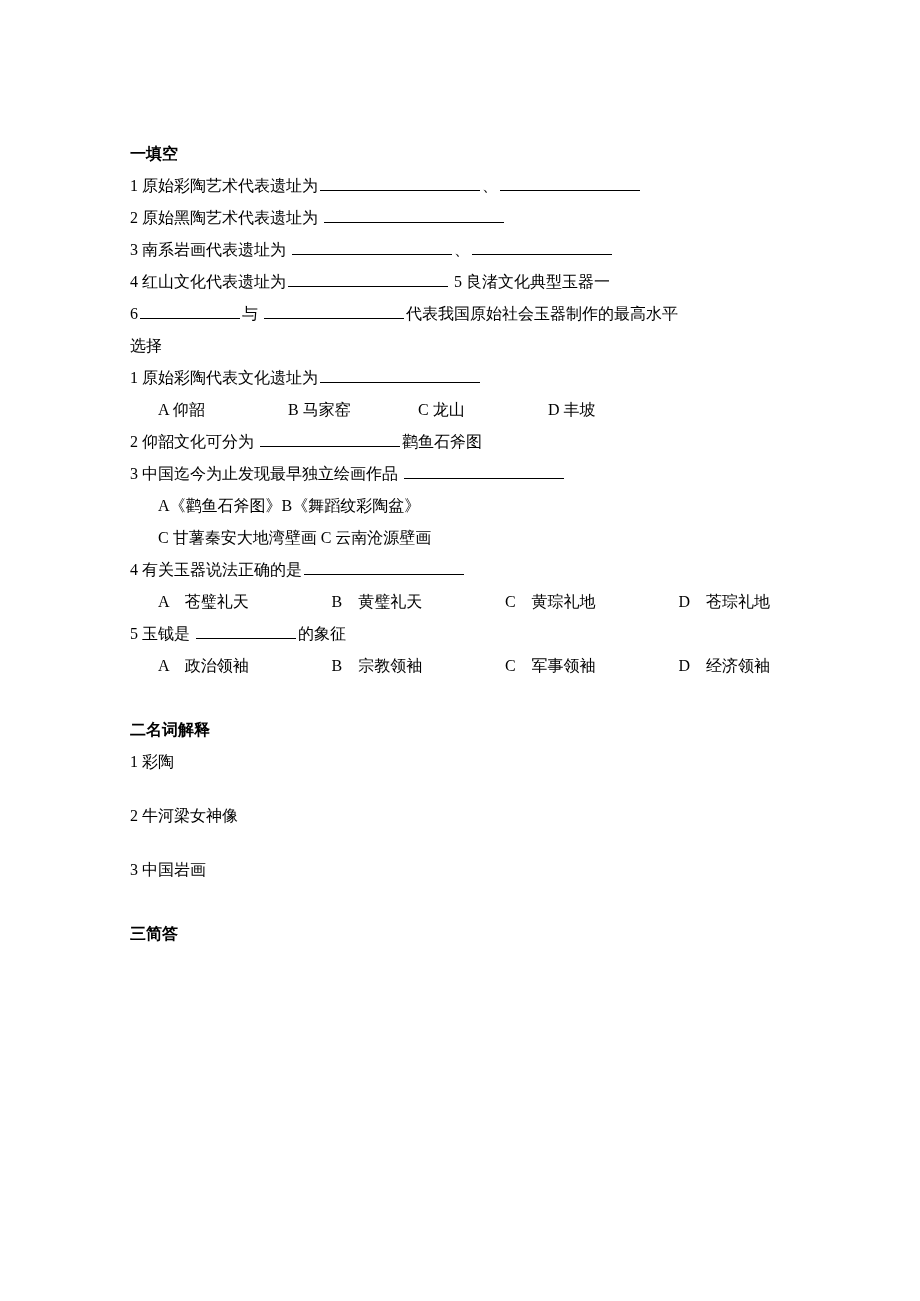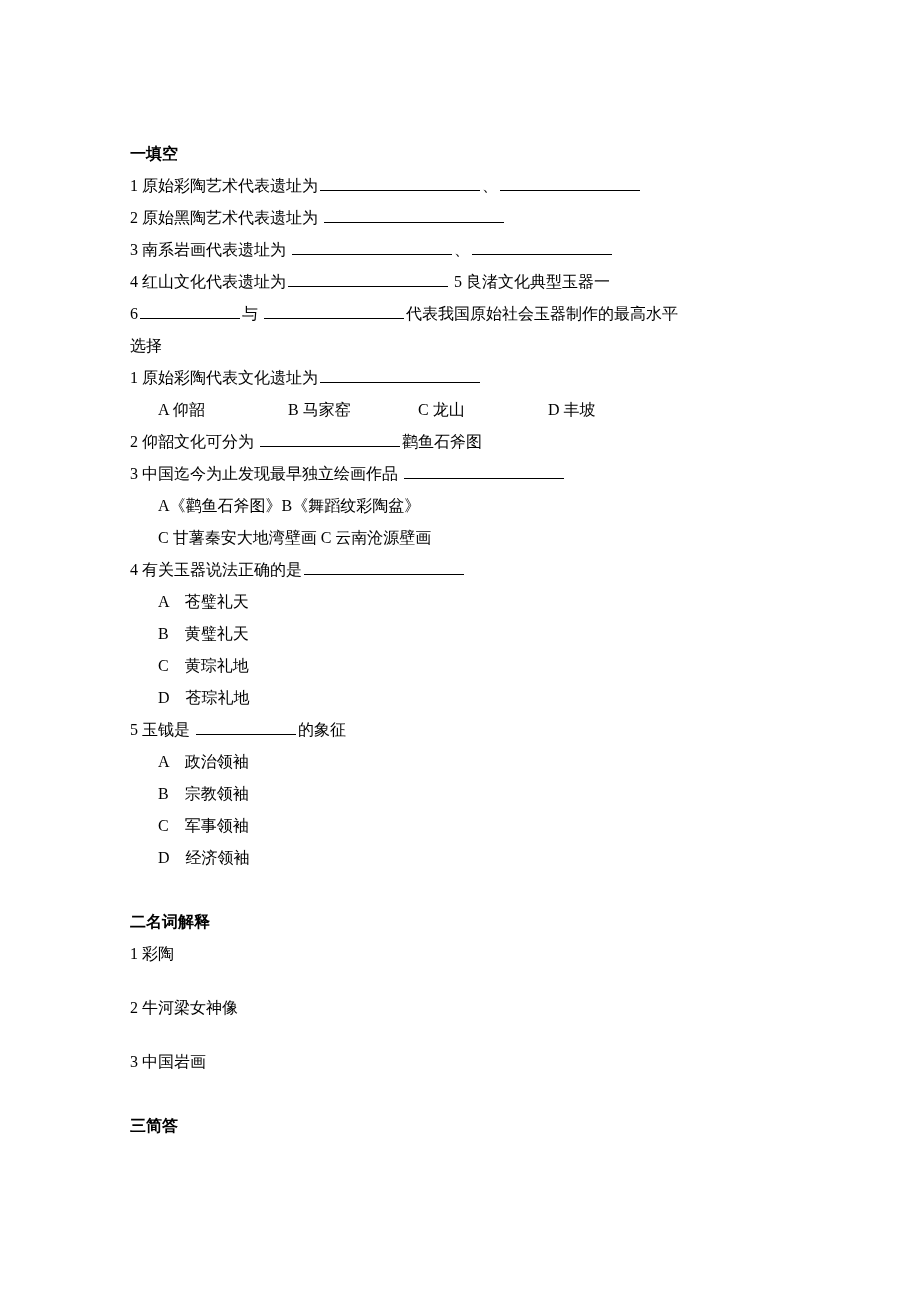--- a/index.html
+++ b/index.html
@@ -48,21 +48,20 @@
   }
   .choice-row .opt {
     min-width: 120px;
     padding-right: 10px;
   }
   .wide-row {
     display: flex;
     justify-content: space-between;
     padding-left: 28px;
     padding-right: 20px;
-    flex-direction: column;
   }
   .wide-row .opt {
     white-space: nowrap;
   }
   .stack-row {
     padding-left: 28px;
   }
   .sub-q { margin-top: 22px; }
   .big-gap { margin-top: 32px; }
 </style>

